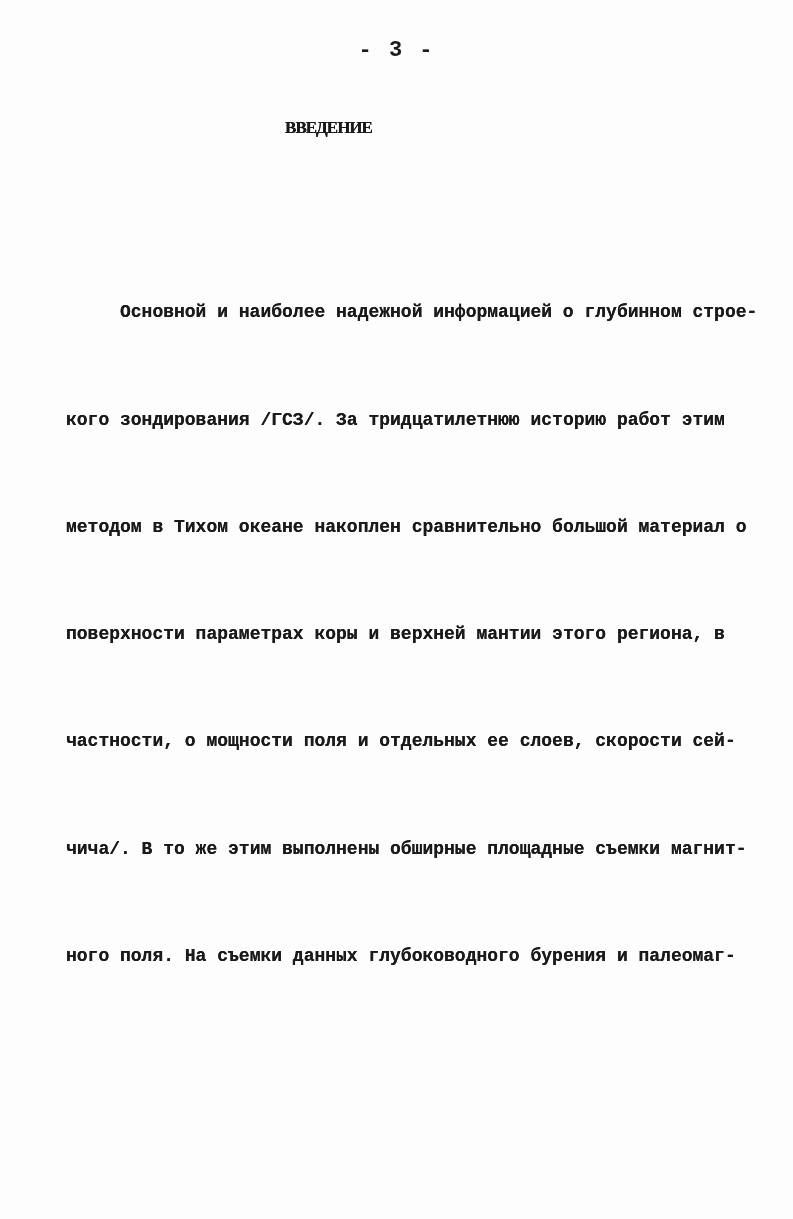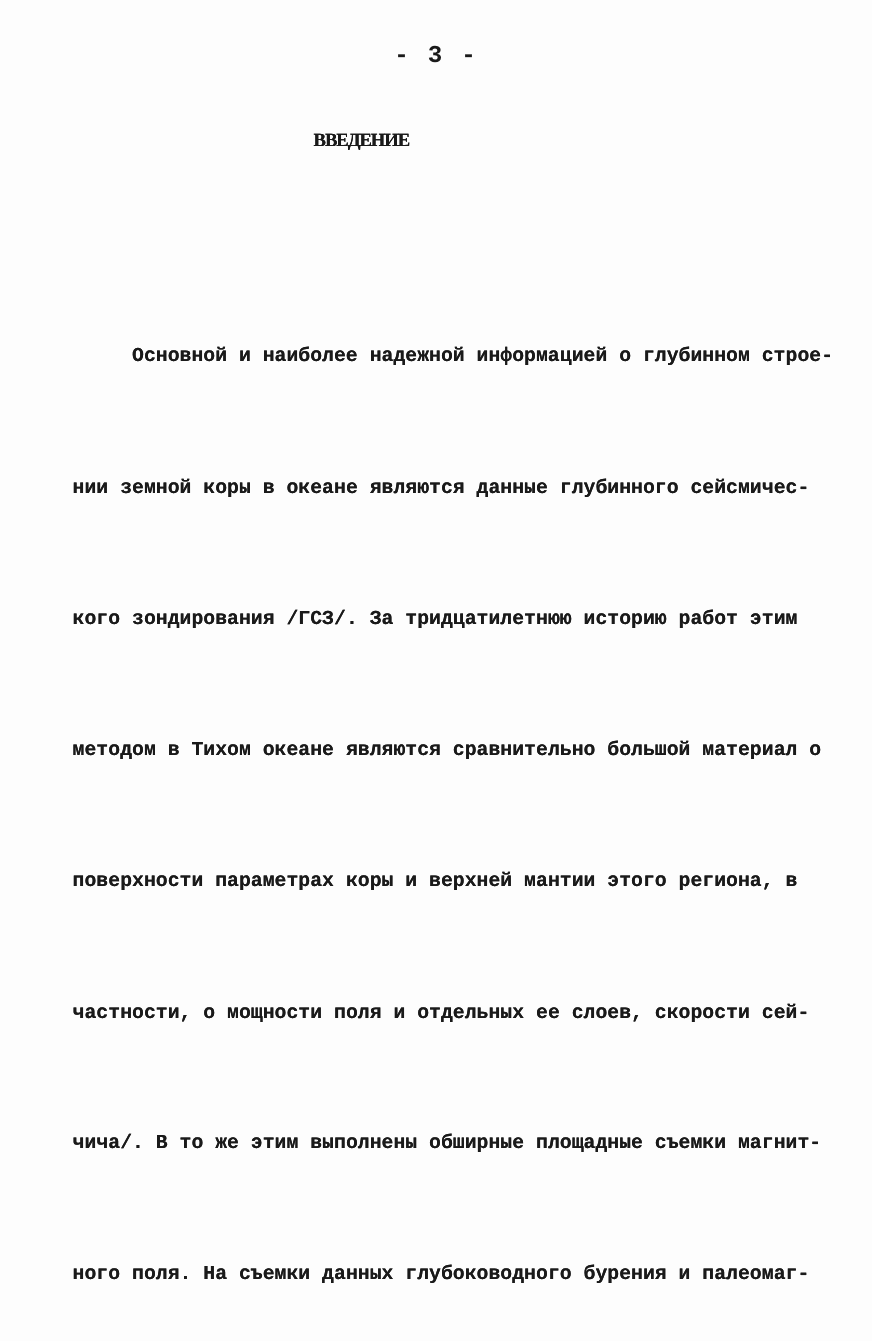--- a/index.html
+++ b/index.html
@@ -19,36 +19,35 @@
     font-size: 17px; font-weight: bold; letter-spacing: -1px;
     font-family: "Liberation Serif", "DejaVu Serif", serif;
     text-shadow: 0 0 0.6px #000;
   }
   .body {
     position: absolute; top: 188px; left: 66px; width: 700px;
     font-size: 18px; line-height: 35.75px; white-space: pre;
     font-weight: bold;
     text-shadow: 0 0 0.4px #222;
   }
-  .line { display: block; height: 35.75px; margin-top: 12px; }
+  .line { display: block; height: 35.75px; }
   .line.indent { padding-left: 54px; }
 </style>
 </head>
 <body>
 
 <div class="page">
   <div class="page-number">- 3 -</div>
   <div class="heading">ВВЕДЕНИЕ</div>
 
   <div class="body">
     
     <span class="line indent">Основной и наиболее надежной информацией о глубинном строе-</span>
-    <span class="line">нии земной коры в океане являются данные глубинного сейсмичес-</span>
     <span class="line">кого зондирования /ГСЗ/. За тридцатилетнюю историю работ этим</span>
-    <span class="line">методом в Тихом океане являются сравнительно большой материал о</span>
+    <span class="line">методом в Тихом океане накоплен сравнительно большой материал о</span>
     <span class="line">поверхности параметрах коры и верхней мантии этого региона, в</span>
     <span class="line">частности, о мощности поля и отдельных ее слоев, скорости сей-</span>
     <span class="line">чича/. В то же этим выполнены обширные площадные съемки магнит-</span>
     <span class="line">ного поля. На съемки данных глубоководного бурения и палеомаг-</span>
     
     
     
     
     
     

